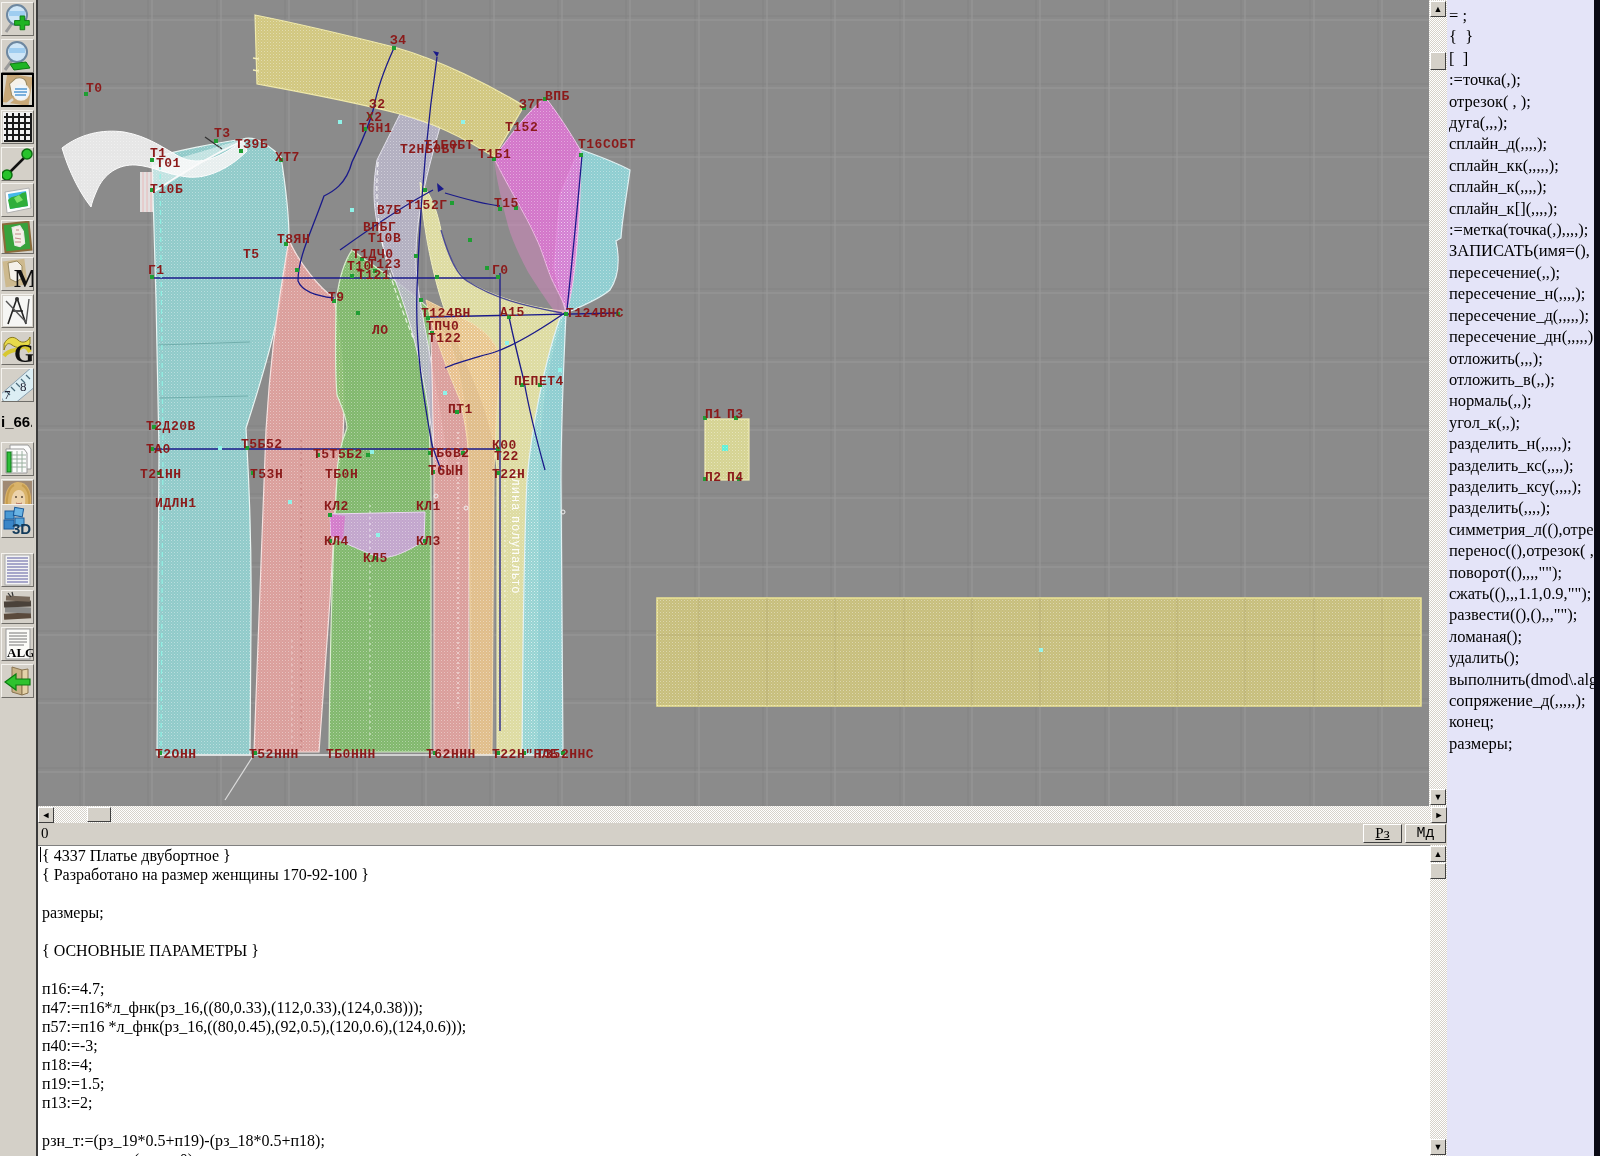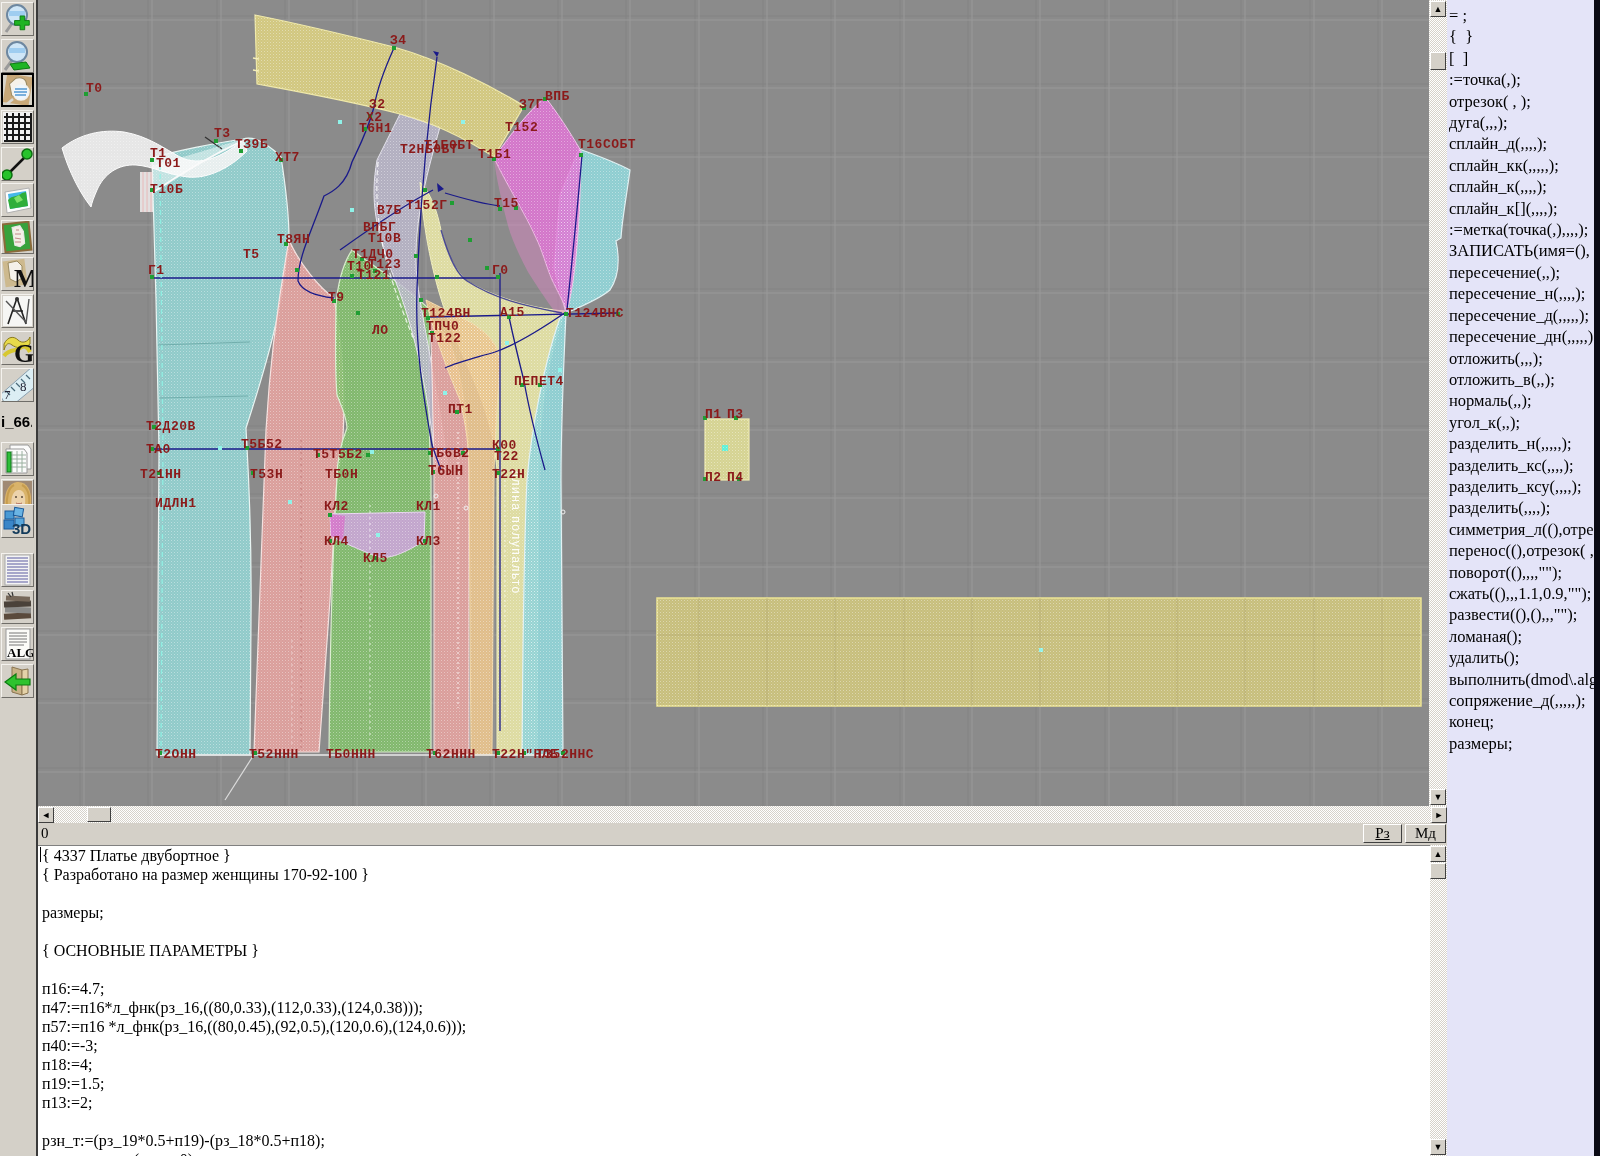--- a/index.html
+++ b/index.html
@@ -506,21 +506,21 @@
   <div class="sthumb" style="left:1430px;top:52px;width:16px;height:18px;"></div>
 
   <div class="sb" style="left:38px;top:806px;width:1409px;height:17px;"></div>
   <div class="sbtn" style="left:38px;top:807px;">◄</div>
   <div class="sbtn" style="left:1431px;top:807px;">►</div>
   <div class="sthumb" style="left:87px;top:807px;width:24px;height:15px;"></div>
 
   <div id="status">
       <span style="position:absolute;left:3px;top:2px;">0</span>
     <div class="bt" style="left:1325px;width:39px;text-decoration:underline;">Рз</div>
-    <div class="bt" style="left:1367px;width:41px;">Мд</div>
+    <div class="bt" style="left:1367px;width:41px;font-family:Liberation Mono, monospace;">Мд</div>
   </div>
 
   <div id="editor">{ 4337 Платье двубортное }
 { Разработано на размер женщины 170-92-100 }
 
 размеры;
 
 { ОСНОВНЫЕ ПАРАМЕТРЫ }
 
 п16:=4.7;

